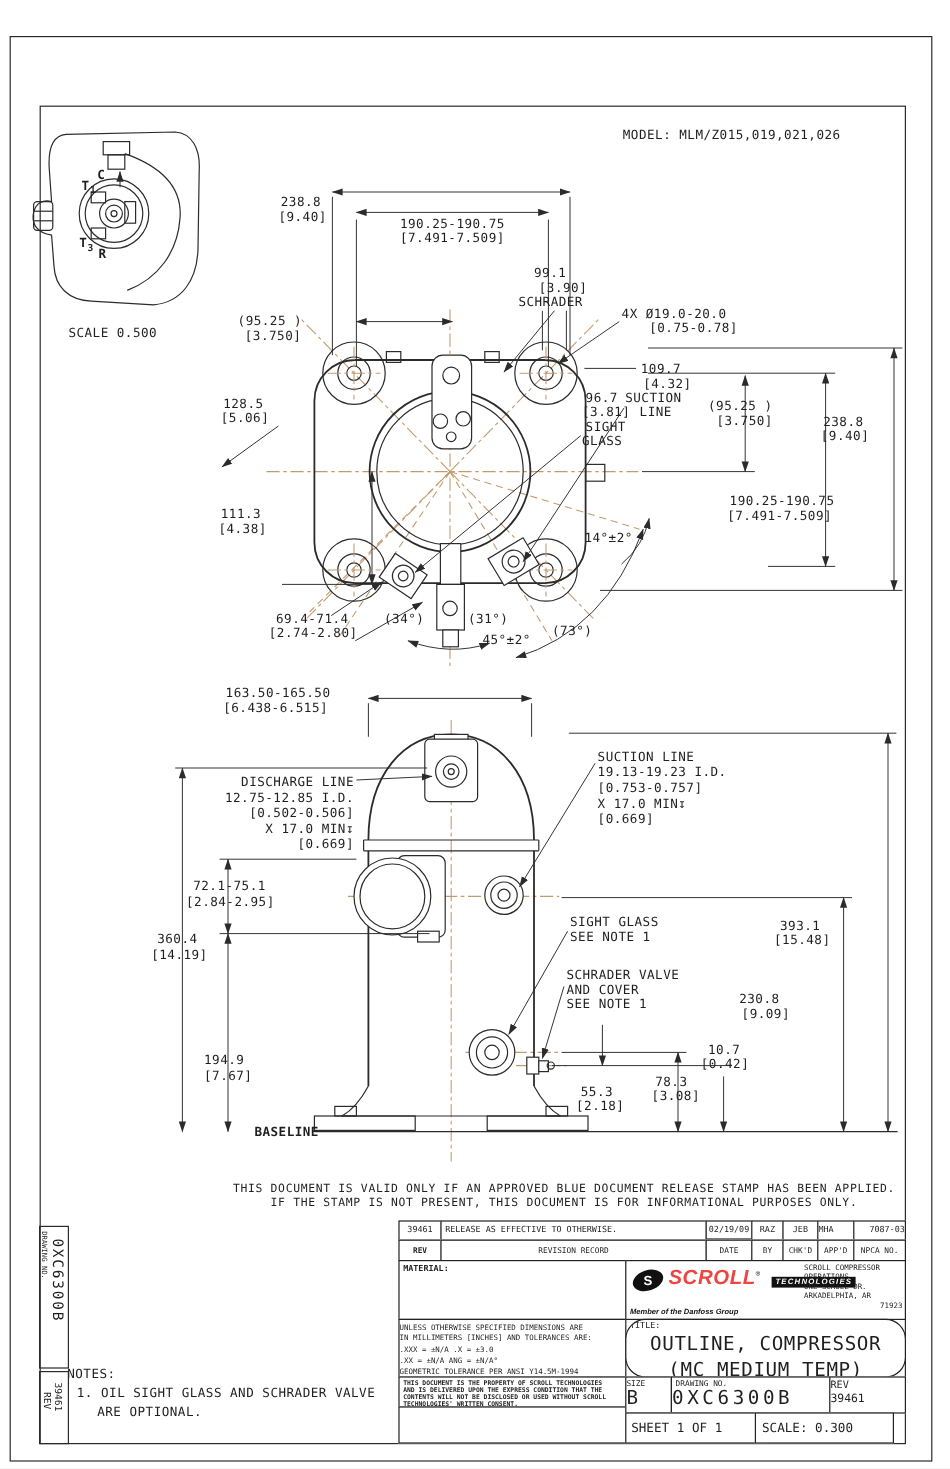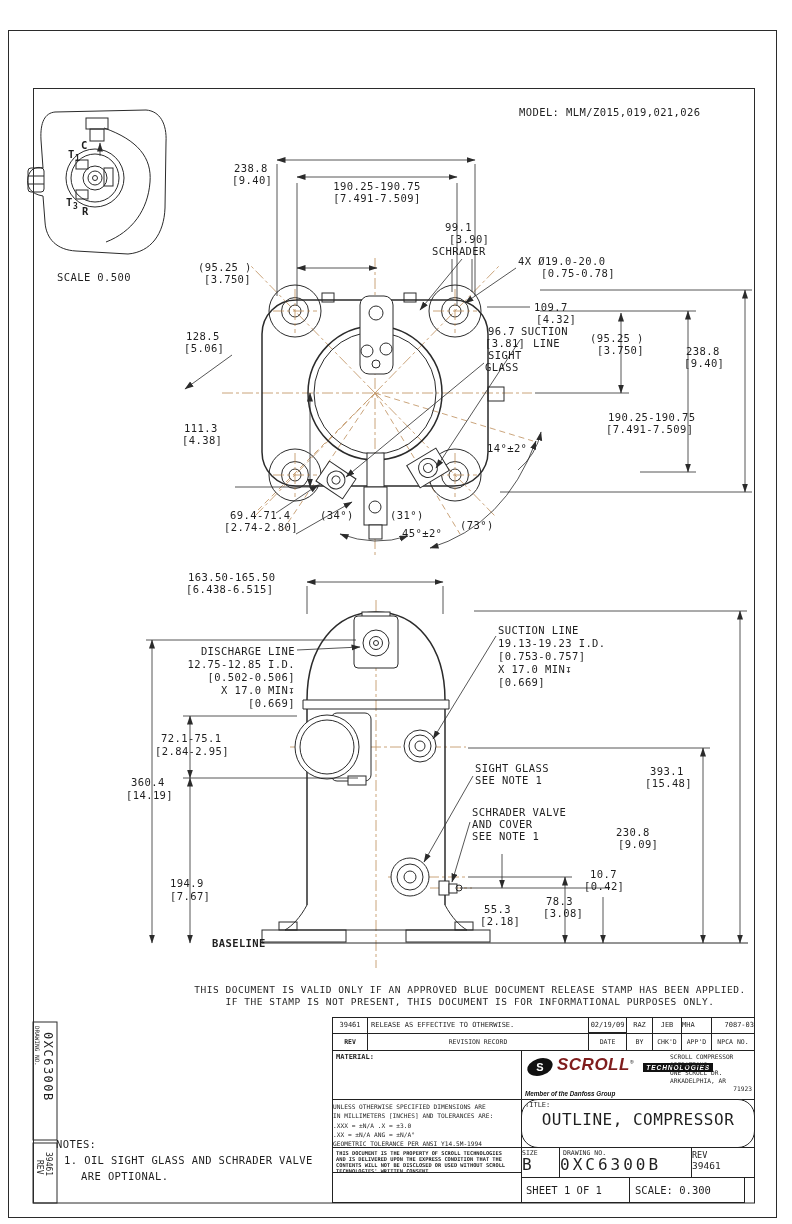--- a/index.html
+++ b/index.html
@@ -27,21 +27,21 @@
   .tb{position:absolute;left:332px;top:1017px;width:423px;height:186px;box-sizing:border-box;}
   .tb .cell{position:absolute;box-sizing:border-box;border:1px solid #222;background:#fff;overflow:hidden;}
   .f7{font-size:7px;line-height:1;}
   .f65{font-size:6.5px;line-height:1;}
   .f62{font-size:6.2px;line-height:1.5;}
   .f53{font-size:5.3px;line-height:1.15;font-weight:bold;}
   .ctr{text-align:left;}
   .title-big{font-size:16px;letter-spacing:.5px;line-height:1.35;text-align:center;}
   .lbl{font-size:6.5px;}
   .logo-brand{font-family:"Liberation Sans",sans-serif;font-weight:bold;font-style:italic;
-              font-size:17px;letter-spacing:.5px;color:#7f1d1d;line-height:1;}
+              font-size:17px;letter-spacing:.5px;color:#ef4444;line-height:1;}
   .logo-bar{background:#111;color:#fff;font-family:"Liberation Sans",sans-serif;font-weight:bold;
             font-style:italic;font-size:6.5px;letter-spacing:1px;padding:0 3px;line-height:9px;
             display:inline-block;}
   .logo-tag{font-family:"Liberation Sans",sans-serif;font-weight:bold;font-style:italic;
             font-size:6.3px;color:#111;}
   .addr{font-size:6.2px;line-height:1.3;}
 </style>
 </head>
 <body>
 
@@ -451,20 +451,21 @@
       <div>ONE SCROLL DR.</div>
       <div>ARKADELPHIA, AR</div>
       <div style="text-align:right;">71923</div>
     </div>
   </div>
 
   <div class="cell" style="left:189px;top:82px;width:234px;height:49px;border-radius:17px;">
     <span class="f7" style="position:absolute;left:3px;top:2px;">TITLE:</span>
     <div class="title-big" style="position:absolute;left:0;top:9px;width:100%;">
       <div>OUTLINE, COMPRESSOR</div>
+      <div>(MC MEDIUM TEMP)</div>
     </div>
   </div>
 
   <div class="cell" style="left:189px;top:130px;width:39px;height:31px;">
     <div class="lbl ctr" style="padding-top:1px;">SIZE</div>
     <div class="ctr" style="font-size:16px;line-height:1;">B</div>
   </div>
   <div class="cell" style="left:227px;top:130px;width:133px;height:31px;">
     <div class="lbl" style="padding:1px 0 0 3px;">DRAWING NO.</div>
     <div class="ctr" style="font-size:16px;letter-spacing:3px;line-height:1;">0XC6300B</div>

